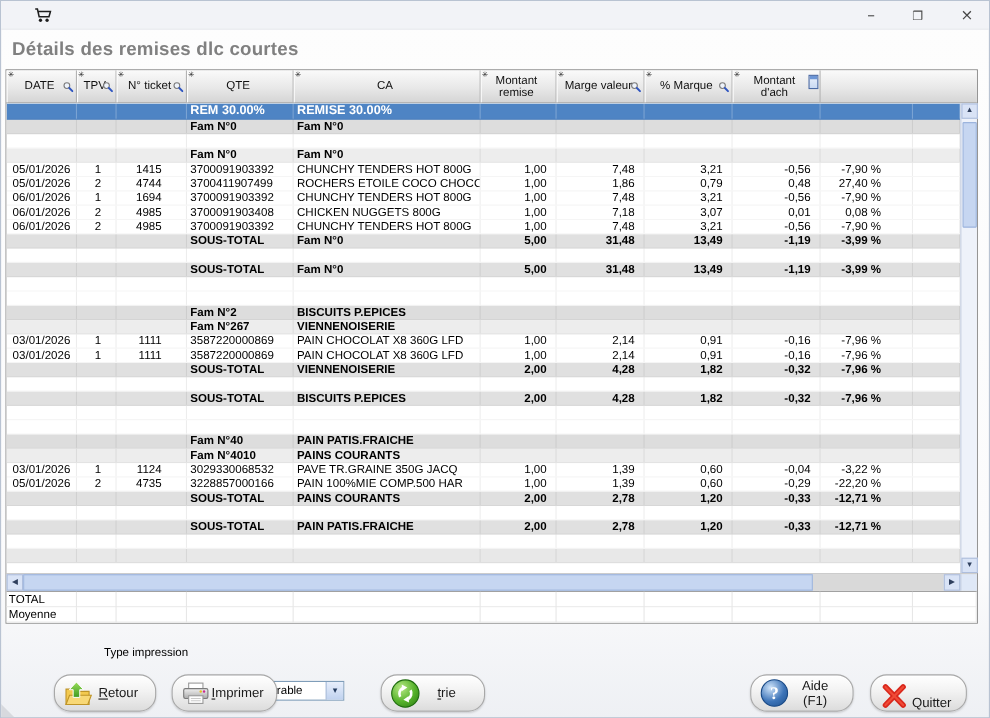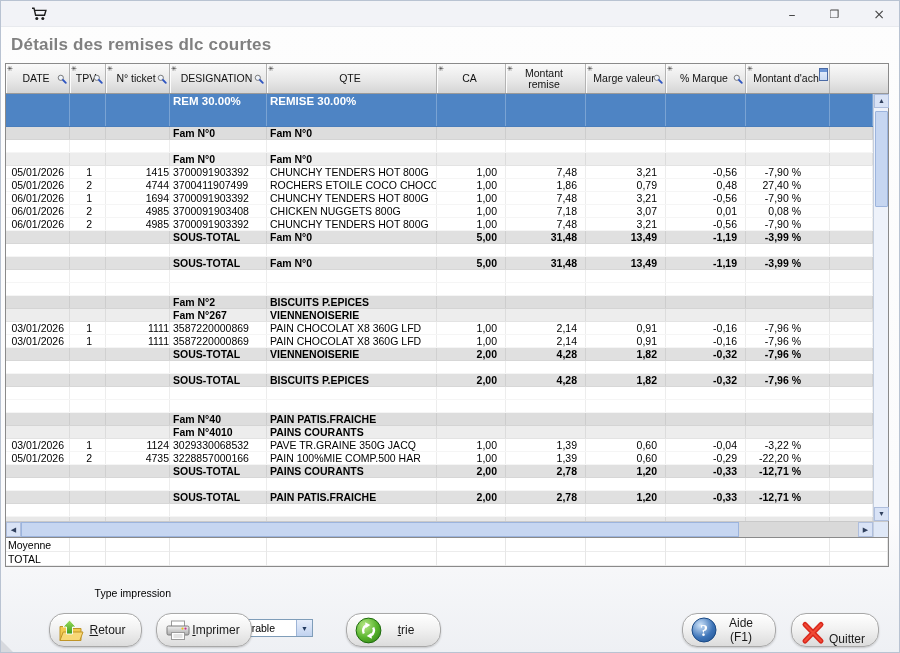--- a/index.html
+++ b/index.html
@@ -35,26 +35,26 @@
   .hcell .mag { position:absolute; right:2px; top:50%; transform:translateY(-50%); line-height:0; }
   .hcell .colpicker { position:absolute; right:1px; top:4px; width:9px; height:13px;
     border:1px solid #4a6aa5; background:linear-gradient(#eaf1fc,#c9d9f2);
     box-shadow:inset 0 3px 0 #6d96d6; }
 
   .tbody { position:relative; width:867px; height:427px; overflow:hidden; background:#fff; }
   .trow { height:13px; line-height:13px; border-bottom:1px solid rgba(0,0,0,0.04); }
   .tcell { overflow:hidden; white-space:nowrap; font-size:10.5px; color:#000; border-right:1px solid rgba(0,0,0,0.07); }
   .tcell.c0 { text-align:right; padding-right:5px; }
   .tcell.c1 { text-align:right; padding-right:13px; }
-  .tcell.c2 { text-align:right; padding-right:0; }
+  .tcell.c2 { text-align:right; padding-right:22px; }
   .tcell.c3 { text-align:left; padding-left:3px; }
   .tcell.c4 { text-align:left; padding-left:3px; }
   .tcell.c5,.tcell.c6,.tcell.c7,.tcell.c8 { text-align:right; padding-right:8px; }
   .tcell.c9 { text-align:right; padding-right:28px; }
-  .trow.sel { height:33px; line-height:15px; background:#4e84c4; font-weight:bold; }
+  .trow.sel { height:15px; line-height:15px; background:#4e84c4; font-weight:bold; }
   .trow.sel .tcell { color:#fff; font-size:11.5px; border-right-color:rgba(255,255,255,0.25); }
   .trow.g1 { background:#dddddd; font-weight:bold; }
   .trow.g2 { background:#ededed; font-weight:bold; }
   .trow.st { background:#e0e0e0; font-weight:bold; }
   .trow.stripe { background:#e8e8e8; }
 
   
   .vbar { position:absolute; right:0; top:30px; width:15px; height:427px; background:#eef2fa; border-left:1px solid #c4cede; }
   .sbtn { position:absolute; left:0; width:15px; height:14px; background:#d9e3f6; border:1px solid #aebedd;
     font-size:7px; color:#30405e; display:flex; align-items:center; justify-content:center; line-height:0; }
@@ -143,28 +143,20 @@
         <div class="hcell">
           <span class="pin">✳</span>
           <span class="hlabel">N° ticket</span>
           <span class="mag"><svg width="10" height="10" viewBox="0 0 10 10">
               <circle cx="3.8" cy="3.8" r="2.6" fill="#eef3fb" stroke="#7a7a7a" stroke-width="1"></circle>
               <line x1="6" y1="6" x2="8.8" y2="8.8" stroke="#2f55c0" stroke-width="1.8" stroke-linecap="round"></line>
             </svg></span>
         </div>
         <div class="hcell">
           <span class="pin">✳</span>
-          <span class="hlabel">DESIGNATION</span>
-          <span class="mag"><svg width="10" height="10" viewBox="0 0 10 10">
-              <circle cx="3.8" cy="3.8" r="2.6" fill="#eef3fb" stroke="#7a7a7a" stroke-width="1"></circle>
-              <line x1="6" y1="6" x2="8.8" y2="8.8" stroke="#2f55c0" stroke-width="1.8" stroke-linecap="round"></line>
-            </svg></span>
-        </div>
-        <div class="hcell">
-          <span class="pin">✳</span>
           <span class="hlabel">QTE</span>
         </div>
         <div class="hcell">
           <span class="pin">✳</span>
           <span class="hlabel">CA</span>
         </div>
         <div class="hcell">
           <span class="pin">✳</span>
           <span class="hlabel">Montant remise</span>
         </div>
@@ -618,34 +610,34 @@
     <div class="hbar">
       <div class="sbtn">◀</div>
       <div class="hthumb"></div>
       <div class="htrack"></div>
       <div class="sbtn">▶</div>
       <div class="hcorner"></div>
     </div>
 
     <div class="tfoot" id="tfoot">
         <div class="frow grid">
+          <span class="tcell c0">TOTAL</span>
+          <span class="tcell c1"></span>
+          <span class="tcell c2"></span>
+          <span class="tcell c3"></span>
+          <span class="tcell c4"></span>
+          <span class="tcell c5"></span>
+          <span class="tcell c6"></span>
+          <span class="tcell c7"></span>
+          <span class="tcell c8"></span>
+          <span class="tcell c9"></span>
+          <span class="tcell c10"></span>
+        </div>
+        <div class="frow grid">
           <span class="tcell c0">Moyenne</span>
-          <span class="tcell c1"></span>
-          <span class="tcell c2"></span>
-          <span class="tcell c3"></span>
-          <span class="tcell c4"></span>
-          <span class="tcell c5"></span>
-          <span class="tcell c6"></span>
-          <span class="tcell c7"></span>
-          <span class="tcell c8"></span>
-          <span class="tcell c9"></span>
-          <span class="tcell c10"></span>
-        </div>
-        <div class="frow grid">
-          <span class="tcell c0">TOTAL</span>
           <span class="tcell c1"></span>
           <span class="tcell c2"></span>
           <span class="tcell c3"></span>
           <span class="tcell c4"></span>
           <span class="tcell c5"></span>
           <span class="tcell c6"></span>
           <span class="tcell c7"></span>
           <span class="tcell c8"></span>
           <span class="tcell c9"></span>
           <span class="tcell c10"></span>

